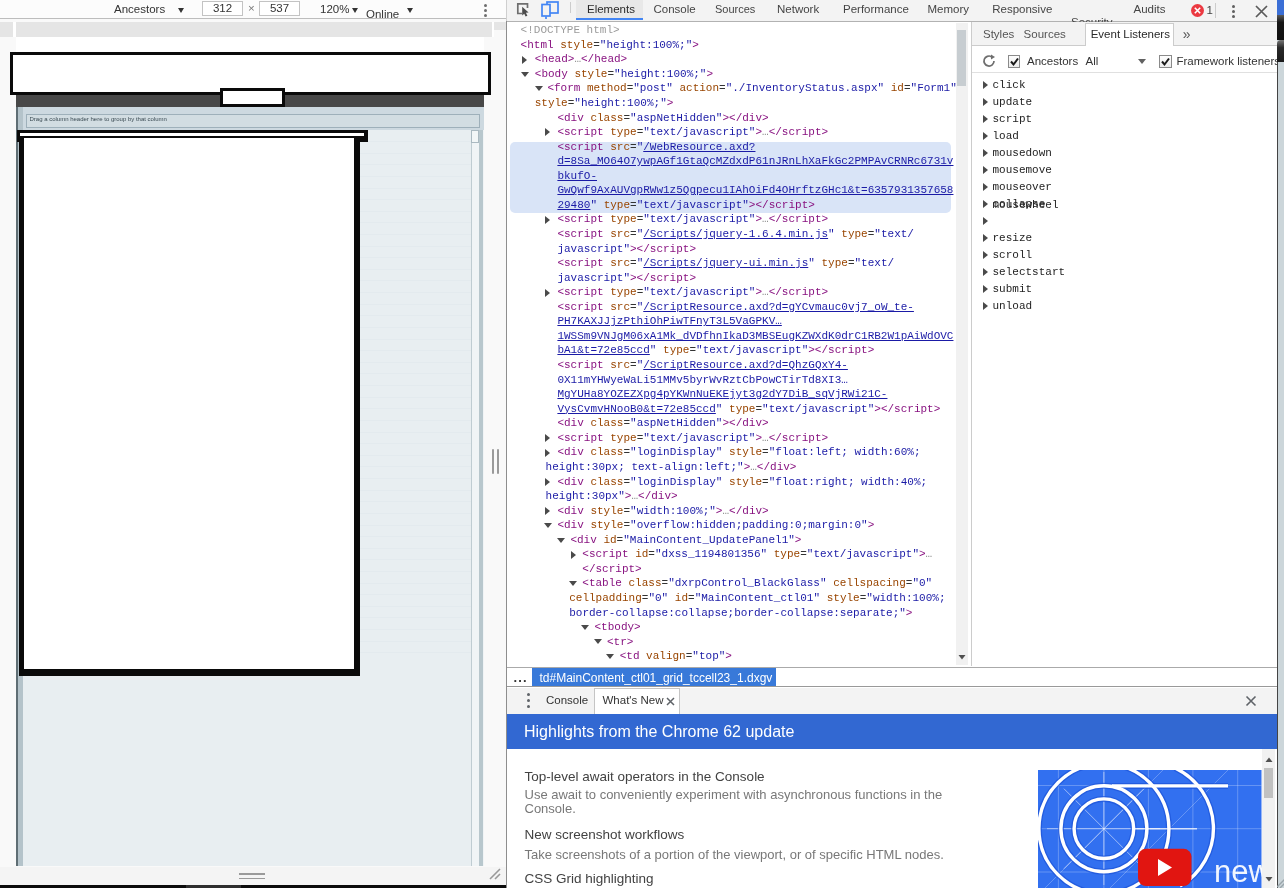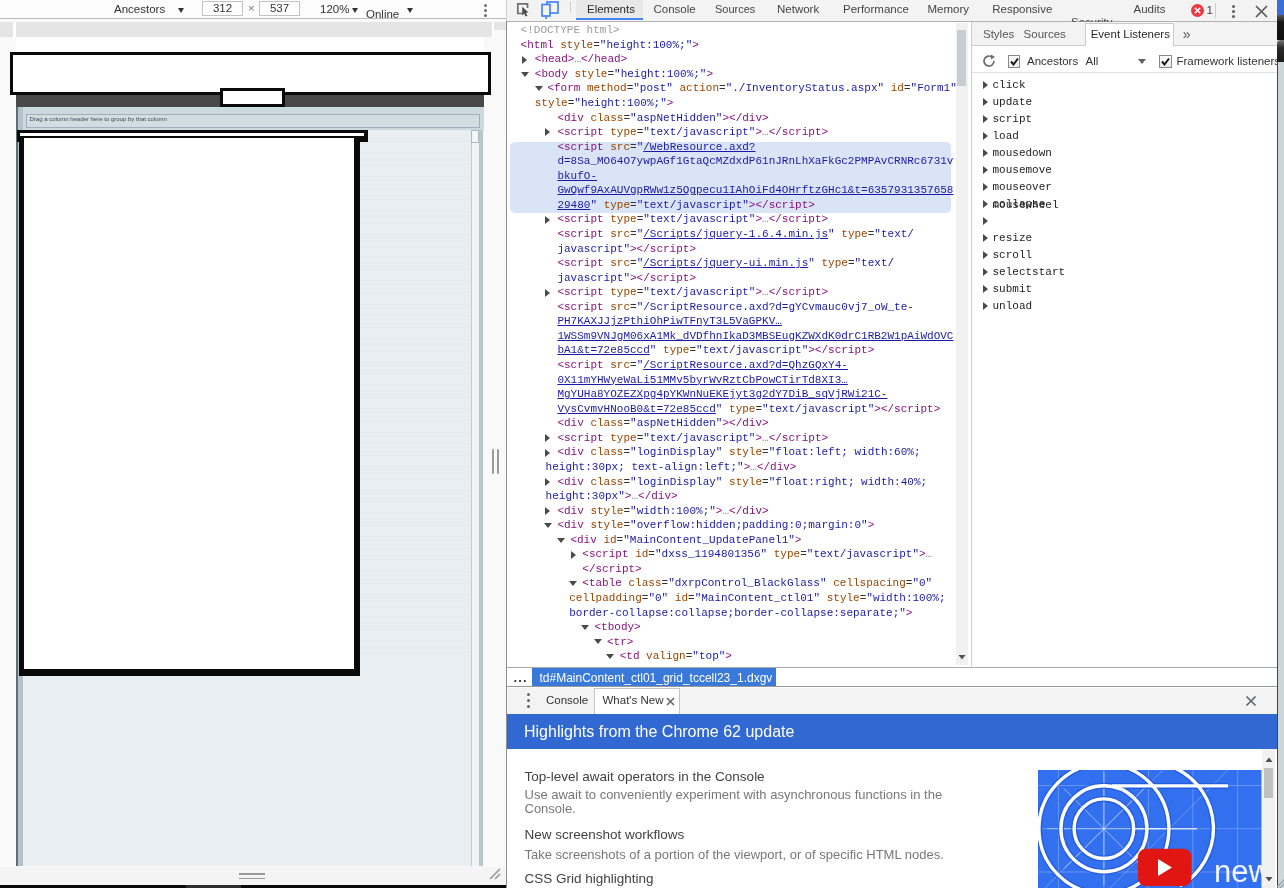--- a/index.html
+++ b/index.html
@@ -182,38 +182,38 @@
 <div class="arr" style="left:522.0px;top:55.5px"></div>
 <div class="cl" style="left:534.8px;top:66.8px"><span style="color:#881280">&lt;body</span> <span style="color:#994500">style</span><span style="color:#333">=</span><span style="color:#1a1aa6">"height:100%;"</span><span style="color:#881280">&gt;</span></div>
 <div class="ard" style="left:521.0px;top:71.6px"></div>
 <div class="cl" style="left:547.4px;top:81.4px"><span style="color:#881280">&lt;form</span> <span style="color:#994500">method</span><span style="color:#333">=</span><span style="color:#1a1aa6">"post"</span> <span style="color:#994500">action</span><span style="color:#333">=</span><span style="color:#1a1aa6">"./InventoryStatus.aspx"</span> <span style="color:#994500">id</span><span style="color:#333">=</span><span style="color:#1a1aa6">"Form1"</span></div>
 <div class="ard" style="left:535.0px;top:86.1px"></div>
 <div class="cl" style="left:534.7px;top:95.9px"><span style="color:#994500">style</span><span style="color:#333">=</span><span style="color:#1a1aa6">"height:100%;"</span><span style="color:#881280">&gt;</span></div>
 <div class="cl" style="left:557.4px;top:110.5px"><span style="color:#881280">&lt;div</span> <span style="color:#994500">class</span><span style="color:#333">=</span><span style="color:#1a1aa6">"aspNetHidden"</span><span style="color:#881280">&gt;&lt;/div&gt;</span></div>
 <div class="cl" style="left:557.4px;top:125.0px"><span style="color:#881280">&lt;script</span> <span style="color:#994500">type</span><span style="color:#333">=</span><span style="color:#1a1aa6">"text/javascript"</span><span style="color:#881280">&gt;</span><span style="color:#8a8a8a">…</span><span style="color:#881280">&lt;/script&gt;</span></div>
 <div class="arr" style="left:545.0px;top:128.3px"></div>
 <div class="cl" style="left:557.4px;top:139.6px"><span style="color:#881280">&lt;script</span> <span style="color:#994500">src</span><span style="color:#333">=</span><span style="color:#1a1aa6">"</span><span style="color:#1a1aa6;text-decoration:underline">/WebResource.axd?</span></div>
-<div class="cl" style="left:557.4px;top:154.2px"><span style="color:#1a1aa6;">d=8Sa_MO64O7ywpAGf1GtaQcMZdxdP61nJRnLhXaFkGc2PMPAvCRNRc6731v</span></div>
+<div class="cl" style="left:557.4px;top:154.2px"><span style="color:#1a1aa6;text-decoration:underline">d=8Sa_MO64O7ywpAGf1GtaQcMZdxdP61nJRnLhXaFkGc2PMPAvCRNRc6731v</span></div>
 <div class="cl" style="left:557.4px;top:168.7px"><span style="color:#1a1aa6;text-decoration:underline">bkufO-</span></div>
 <div class="cl" style="left:557.4px;top:183.3px"><span style="color:#1a1aa6;text-decoration:underline">GwQwf9AxAUVgpRWw1z5Qgpecu1IAhOiFd4OHrftzGHc1&amp;t=6357931357658</span></div>
 <div class="cl" style="left:557.4px;top:197.8px"><span style="color:#1a1aa6;text-decoration:underline">29480</span><span style="color:#1a1aa6">"</span> <span style="color:#994500">type</span><span style="color:#333">=</span><span style="color:#1a1aa6">"text/javascript"</span><span style="color:#881280">&gt;&lt;/script&gt;</span></div>
 <div class="cl" style="left:557.4px;top:212.4px"><span style="color:#881280">&lt;script</span> <span style="color:#994500">type</span><span style="color:#333">=</span><span style="color:#1a1aa6">"text/javascript"</span><span style="color:#881280">&gt;</span><span style="color:#8a8a8a">…</span><span style="color:#881280">&lt;/script&gt;</span></div>
 <div class="arr" style="left:545.0px;top:215.7px"></div>
 <div class="cl" style="left:557.4px;top:227.0px"><span style="color:#881280">&lt;script</span> <span style="color:#994500">src</span><span style="color:#333">=</span><span style="color:#1a1aa6">"</span><span style="color:#1a1aa6;text-decoration:underline">/Scripts/jquery-1.6.4.min.js</span><span style="color:#1a1aa6">"</span> <span style="color:#994500">type</span><span style="color:#333">=</span><span style="color:#1a1aa6">"text/</span></div>
 <div class="cl" style="left:557.4px;top:241.5px"><span style="color:#1a1aa6">javascript"</span><span style="color:#881280">&gt;&lt;/script&gt;</span></div>
 <div class="cl" style="left:557.4px;top:256.1px"><span style="color:#881280">&lt;script</span> <span style="color:#994500">src</span><span style="color:#333">=</span><span style="color:#1a1aa6">"</span><span style="color:#1a1aa6;text-decoration:underline">/Scripts/jquery-ui.min.js</span><span style="color:#1a1aa6">"</span> <span style="color:#994500">type</span><span style="color:#333">=</span><span style="color:#1a1aa6">"text/</span></div>
 <div class="cl" style="left:557.4px;top:270.6px"><span style="color:#1a1aa6">javascript"</span><span style="color:#881280">&gt;&lt;/script&gt;</span></div>
 <div class="cl" style="left:557.4px;top:285.2px"><span style="color:#881280">&lt;script</span> <span style="color:#994500">type</span><span style="color:#333">=</span><span style="color:#1a1aa6">"text/javascript"</span><span style="color:#881280">&gt;</span><span style="color:#8a8a8a">…</span><span style="color:#881280">&lt;/script&gt;</span></div>
 <div class="arr" style="left:545.0px;top:288.5px"></div>
-<div class="cl" style="left:557.4px;top:299.8px"><span style="color:#881280">&lt;script</span> <span style="color:#994500">src</span><span style="color:#333">=</span><span style="color:#1a1aa6">"</span><span style="color:#1a1aa6;">/ScriptResource.axd?d=gYCvmauc0vj7_oW_te-</span></div>
+<div class="cl" style="left:557.4px;top:299.8px"><span style="color:#881280">&lt;script</span> <span style="color:#994500">src</span><span style="color:#333">=</span><span style="color:#1a1aa6">"</span><span style="color:#1a1aa6;text-decoration:underline">/ScriptResource.axd?d=gYCvmauc0vj7_oW_te-</span></div>
 <div class="cl" style="left:557.4px;top:314.3px"><span style="color:#1a1aa6;text-decoration:underline">PH7KAXJJjzPthiOhPiwTFnyT3L5VaGPKV…</span></div>
 <div class="cl" style="left:557.4px;top:328.9px"><span style="color:#1a1aa6;text-decoration:underline">1WSSm9VNJgM06xA1Mk_dVDfhnIkaD3MBSEugKZWXdK0drC1RB2W1pAiWdOVC</span></div>
 <div class="cl" style="left:557.4px;top:343.4px"><span style="color:#1a1aa6;text-decoration:underline">bA1&amp;t=72e85ccd</span><span style="color:#1a1aa6">"</span> <span style="color:#994500">type</span><span style="color:#333">=</span><span style="color:#1a1aa6">"text/javascript"</span><span style="color:#881280">&gt;&lt;/script&gt;</span></div>
 <div class="cl" style="left:557.4px;top:358.0px"><span style="color:#881280">&lt;script</span> <span style="color:#994500">src</span><span style="color:#333">=</span><span style="color:#1a1aa6">"</span><span style="color:#1a1aa6;text-decoration:underline">/ScriptResource.axd?d=QhzGQxY4-</span></div>
-<div class="cl" style="left:557.4px;top:372.6px"><span style="color:#1a1aa6;text-decoration:underline">0X11mYHWyeWaLi51MMv5byrWvRztCbPowCTirTd8XI3…</span></div>
+<div class="cl" style="left:557.4px;top:372.6px"><span style="color:#1a1aa6;">0X11mYHWyeWaLi51MMv5byrWvRztCbPowCTirTd8XI3…</span></div>
 <div class="cl" style="left:557.4px;top:387.1px"><span style="color:#1a1aa6;text-decoration:underline">MgYUHa8YOZEZXpg4pYKWnNuEKEjyt3g2dY7DiB_sqVjRWi21C-</span></div>
 <div class="cl" style="left:557.4px;top:401.7px"><span style="color:#1a1aa6;text-decoration:underline">VysCvmvHNooB0&amp;t=72e85ccd</span><span style="color:#1a1aa6">"</span> <span style="color:#994500">type</span><span style="color:#333">=</span><span style="color:#1a1aa6">"text/javascript"</span><span style="color:#881280">&gt;&lt;/script&gt;</span></div>
 <div class="cl" style="left:557.4px;top:416.2px"><span style="color:#881280">&lt;div</span> <span style="color:#994500">class</span><span style="color:#333">=</span><span style="color:#1a1aa6">"aspNetHidden"</span><span style="color:#881280">&gt;&lt;/div&gt;</span></div>
 <div class="cl" style="left:557.4px;top:430.8px"><span style="color:#881280">&lt;script</span> <span style="color:#994500">type</span><span style="color:#333">=</span><span style="color:#1a1aa6">"text/javascript"</span><span style="color:#881280">&gt;</span><span style="color:#8a8a8a">…</span><span style="color:#881280">&lt;/script&gt;</span></div>
 <div class="arr" style="left:545.0px;top:434.1px"></div>
 <div class="cl" style="left:557.4px;top:445.4px"><span style="color:#881280">&lt;div</span> <span style="color:#994500">class</span><span style="color:#333">=</span><span style="color:#1a1aa6">"loginDisplay"</span> <span style="color:#994500">style</span><span style="color:#333">=</span><span style="color:#1a1aa6">"float:left; width:60%;</span></div>
 <div class="arr" style="left:545.0px;top:448.6px"></div>
 <div class="cl" style="left:545.6px;top:459.9px"><span style="color:#1a1aa6">height:30px; text-align:left;"</span><span style="color:#881280">&gt;</span><span style="color:#8a8a8a">…</span><span style="color:#881280">&lt;/div&gt;</span></div>
 <div class="cl" style="left:557.4px;top:474.5px"><span style="color:#881280">&lt;div</span> <span style="color:#994500">class</span><span style="color:#333">=</span><span style="color:#1a1aa6">"loginDisplay"</span> <span style="color:#994500">style</span><span style="color:#333">=</span><span style="color:#1a1aa6">"float:right; width:40%;</span></div>
 <div class="arr" style="left:545.0px;top:477.8px"></div>

